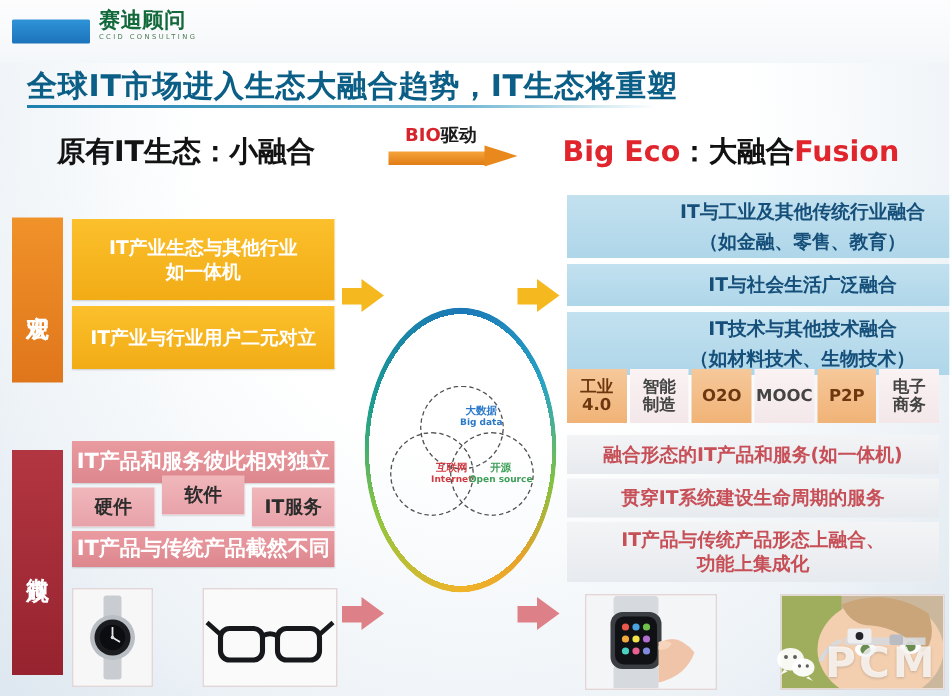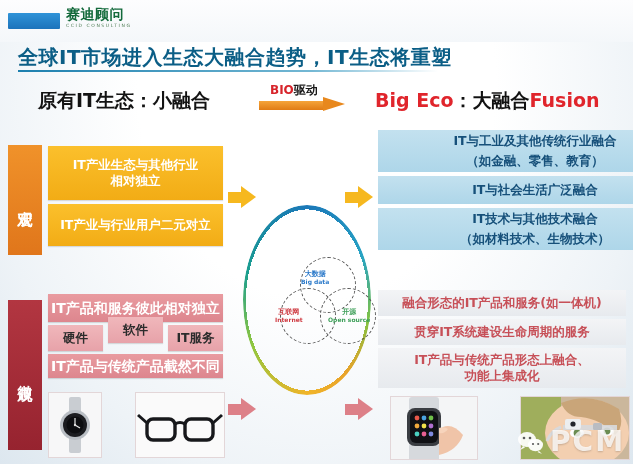--- a/index.html
+++ b/index.html
@@ -98,22 +98,22 @@
   
   .oval-wrap{position:absolute;left:243px;top:205px;width:128px;height:190px;}
   .oval{position:absolute;inset:0;border-radius:50%;
         background:conic-gradient(from 180deg,#f0b429 0%,#8ec63f 14%,#1a9e8f 32%,
                    #1b78b8 50%,#27a3c4 64%,#7ec243 80%,#e8a32a 92%,#f0b429 100%);
         -webkit-mask:radial-gradient(closest-side,transparent calc(100% - 3px),#000 calc(100% - 3px));
         mask:radial-gradient(closest-side,transparent calc(100% - 3px),#000 calc(100% - 3px));}
   .venn{position:absolute;left:17px;top:52px;width:96px;height:88px;}
   .vc{position:absolute;width:56px;height:56px;border-radius:50%;
       border:1.4px dashed #555;box-sizing:border-box;
-      display:flex;flex-direction:column;align-items:flex-start;justify-content:center;
-      font-family:"DejaVu Sans",sans-serif;line-height:8px;text-align:center;margin-left:20px;}
+      display:flex;flex-direction:column;align-items:flex-end;justify-content:center;
+      font-family:"DejaVu Sans",sans-serif;line-height:8px;text-align:center;}
   .vc .cn{font-size:7px;font-weight:bold;}
   .vc .en{font-size:6px;font-weight:bold;}
   .vc1{left:20px;top:0;}   .vc1 .cn,.vc1 .en{color:#2b79c9;}
   .vc2{left:0;top:31px;}   .vc2 .cn,.vc2 .en{color:#cf3b42;}
   .vc3{left:40px;top:31px;}.vc3 .cn,.vc3 .en{color:#3fa05a;}
   .vc1 .lbl{margin-top:-14px;}
   .vc2 .lbl{margin-left:-6px;}
   .vc3 .lbl{margin-left:7px;}
 
   
@@ -160,21 +160,21 @@
   </div>
 
   <div class="head-right">
     <span class="r">Big Eco</span><span>：大融合</span><span class="r">Fusion</span>
   </div>
 
   <div class="macro-tab">
     <span>宏观</span>
   </div>
   <div class="ybox" style="top:146px;width:175px;height:54px;white-space:pre-line;">IT产业生态与其他行业
-相对独立</div>
+如一体机</div>
   <div class="ybox" style="top:204px;width:175px;height:42px;white-space:pre-line;">IT产业与行业用户二元对立</div>
 
   <div class="micro-tab">
     <span>微观</span>
   </div>
   <div class="pbox" style="left:48px;top:294px;width:175px;height:28px;">IT产品和服务彼此相对独立</div>
   <div class="pbox small" style="left:48px;top:325px;width:55px;height:26px;">硬件</div>
   <div class="pbox small" style="left:108px;top:317px;width:55px;height:26px;">软件</div>
   <div class="pbox small" style="left:168px;top:325px;width:55px;height:26px;">IT服务</div>
   <div class="pbox" style="left:48px;top:354px;width:175px;height:24px;">IT产品与传统产品截然不同</div>
@@ -243,20 +243,31 @@
       <div class="s"></div>
       <div class="h"></div>
     </div>
 
   <div class="bbox" style="top:130px;height:42px;white-space:pre-line;">IT与工业及其他传统行业融合
 （如金融、零售、教育）</div>
   <div class="bbox" style="top:176px;height:28px;">IT与社会生活广泛融合</div>
   <div class="bbox" style="top:208px;height:42px;white-space:pre-line;">IT技术与其他技术融合
 （如材料技术、生物技术）</div>
 
+  <div class="tagrow">
+    <div class="tag on" style="white-space:pre-line;">工业
+4.0</div>
+    <div class="tag off" style="white-space:pre-line;">智能
+制造</div>
+    <div class="tag on">O2O</div>
+    <div class="tag off">MOOC</div>
+    <div class="tag on">P2P</div>
+    <div class="tag off" style="white-space:pre-line;">电子
+商务</div>
+  </div>
 
   <div class="rbox" style="top:290px;height:26px;">融合形态的IT产品和服务(如一体机)</div>
   <div class="rbox" style="top:319px;height:26px;">贯穿IT系统建设生命周期的服务</div>
   <div class="rbox" style="top:348px;height:40px;white-space:pre-line;">IT产品与传统产品形态上融合、
 功能上集成化</div>
 
   <div class="photo" style="left:390px;top:396px;width:86px;height:62px;">
     <svg viewBox="0 0 86 62">
       <rect width="86" height="62" fill="#f4f5f6"></rect>
       <rect x="18" y="0" width="30" height="14" rx="3" fill="#d6d9dd"></rect>

